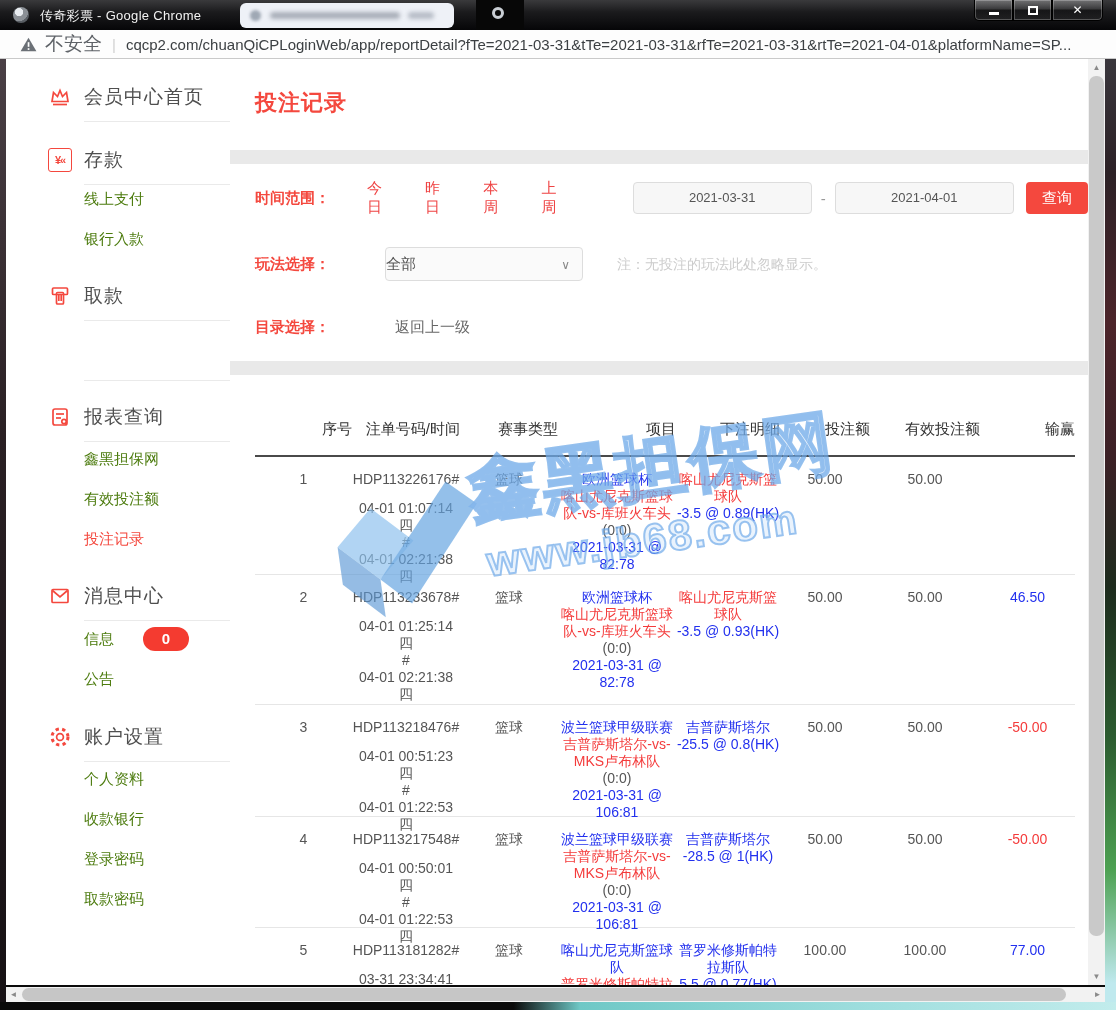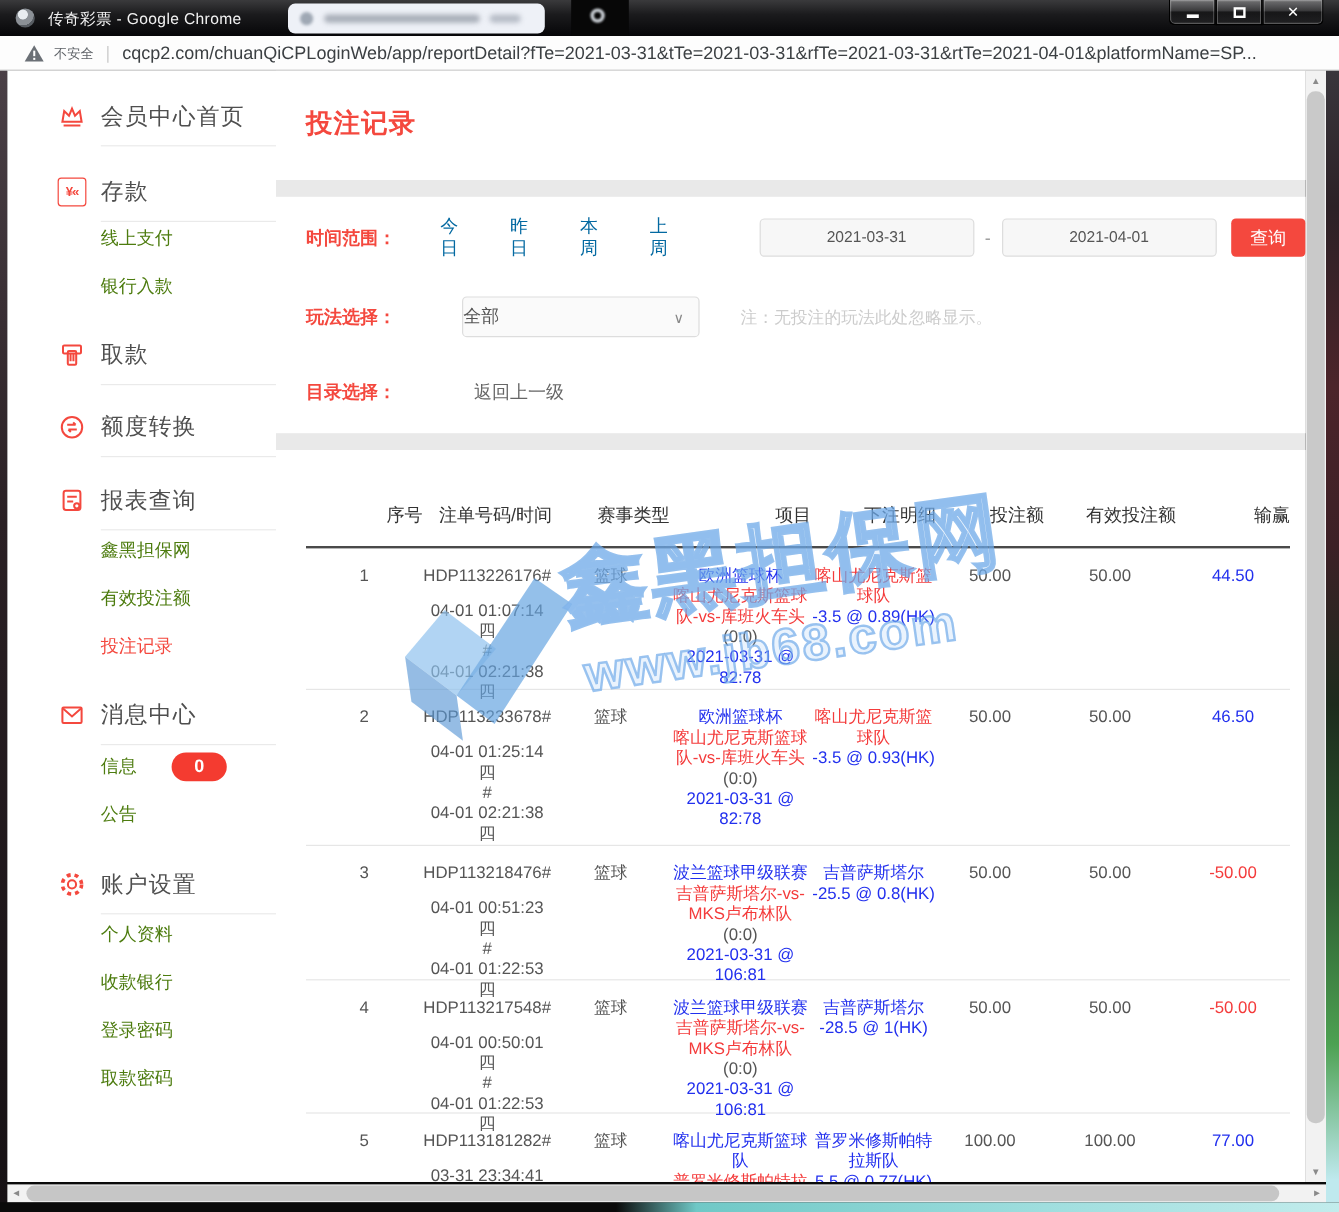--- a/index.html
+++ b/index.html
@@ -31,21 +31,21 @@
   .win-btn.min { width:39px; border-radius:0 0 0 5px; }
   .win-btn.max { width:39px; }
   .win-btn.cls { width:51px; border-radius:0 0 5px 0; font-size:12px; }
   .glyph-minbar { width:10px; height:3px; background:#fff; margin-top:6px; }
   .glyph-maxbox { width:10px; height:9px; border:2px solid #fff; background:transparent; }
 
   
   .urlbar { position:absolute; left:0; top:30px; width:1116px; height:29px; background:#fdfdfd;
     border-bottom:1px solid #c9c9c9; display:flex; align-items:center; }
   .warn-icon { margin-left:20px; width:17px; height:15px; flex:none; }
-  .sec-text { margin-left:8px; font-size:11px; color:#5f6368; flex:none; }
+  .sec-text { margin-left:8px; font-size:19px; color:#5f6368; flex:none; }
   .url-sep { margin:0 10px; font-size:15px; color:#d0d0d0; flex:none; }
   .url-text { font-size:15px; color:#3c4043; white-space:nowrap; overflow:hidden; }
 
   
   .border-left { position:absolute; left:0; top:59px; width:6px; height:943px;
     background:linear-gradient(180deg,#4a4046 0%,#2a2024 40%,#161114 100%); }
   .border-right { position:absolute; right:0; top:59px; width:11px; height:943px;
     background:linear-gradient(180deg,#39363c 0%,#2c2126 12%,#4c242a 28%,#3c2026 42%,#1d2b1d 56%,#2c5c30 72%,#4da152 86%,#bfe9ee 98%); }
   .border-bottom { position:absolute; left:0; top:1002px; width:1116px; height:8px;
     background:linear-gradient(90deg,#0a0a0a 0%,#0a0a0a 46%,#6fc8c6 52%,#9fdede 78%,#c2ecec 100%); }
@@ -64,21 +64,21 @@
     border:1.7px solid #f4483e; border-radius:3px; color:#f4483e; font-size:11px; font-weight:bold; letter-spacing:-1px; }
 
   
   .main { position:absolute; left:230px; top:59px; width:858px; height:926px; background:#e9e9e9; }
   .card { position:absolute; left:0; width:858px; background:#fff; }
   .card-title { top:0; height:91px; }
   .page-title { position:absolute; left:25px; top:29px; font-size:22px; color:#f4483e; letter-spacing:1px; }
   .card-filters { top:105px; height:197px; }
   .f-row { position:absolute; left:25px; display:flex; align-items:center; height:34px; }
   .f-label { width:115px; font-size:15px; font-weight:bold; color:#f4483e; }
-  .quick { font-size:15px; color:#0369a1; margin-right:29px; cursor:pointer; }
+  .quick { font-size:15px; color:#ef4444; margin-right:29px; cursor:pointer; }
   .date-box { width:184px; height:32px; border:1px solid #ddd; border-radius:4px; background:#f7f7f7;
     text-align:center; line-height:30px; font-size:13px; color:#555; cursor:text; }
   .date-box.first { margin-left:33px; }
   .dash { margin:0 9px; color:#999; font-size:15px; }
   .query-btn { margin-left:12px; width:64px; height:32px; background:#f4483e; border:none; border-radius:4px;
     color:#fff; font-size:15px; cursor:pointer; font-family:inherit; }
   .select-box { position:absolute; left:130px; top:0; width:198px; height:34px; border:1px solid #ddd;
     border-radius:4px; background:#fafafa; text-align:left; line-height:32px; font-size:15px; color:#555; cursor:pointer; }
   .select-box .chev { position:absolute; right:12px; top:1px; color:#888; font-size:12px; }
   .f-note { position:absolute; left:362px; top:0; line-height:34px; font-size:14px; color:#ccc; }
@@ -180,27 +180,20 @@
       <svg class="sicon" viewBox="0 0 24 24" fill="none" stroke="#f4483e" stroke-width="1.7">
         <rect x="4.5" y="4" width="15" height="6.5" rx="1"></rect>
         <rect x="8.5" y="8.5" width="7" height="11.5" rx="1"></rect>
         <line x1="10.8" y1="11" x2="10.8" y2="17"></line>
         <line x1="13.2" y1="11" x2="13.2" y2="17"></line>
       </svg>
       <span class="slbl">取款</span>
     </div>
     <div class="side-div" style="top:261px"></div>
 
-    <div class="side-main" style="top:273px">
-      <svg class="sicon" viewBox="0 0 24 24" fill="none" stroke="#f4483e" stroke-width="1.7">
-        <circle cx="12" cy="12" r="8.5"></circle>
-        <path d="M8 10 h7 M15 10 l-2 -2 M16 14 h-7 M9 14 l2 2"></path>
-      </svg>
-      <span class="slbl">额度转换</span>
-    </div>
     <div class="side-div" style="top:321px"></div>
 
     <div class="side-main" style="top:334px">
       <svg class="sicon" viewBox="0 0 24 24" fill="none" stroke="#f4483e" stroke-width="1.7">
         <rect x="5" y="4" width="14" height="16" rx="2"></rect>
         <line x1="8" y1="9" x2="16" y2="9"></line>
         <line x1="8" y1="13" x2="13" y2="13"></line>
         <circle cx="16" cy="16.5" r="2.2"></circle>
       </svg>
       <span class="slbl">报表查询</span>
@@ -301,21 +294,20 @@
             <div class="c-blue">欧洲篮球杯</div>
             <div><span class="c-red">喀山尤尼克斯篮球队-vs-库班火车头</span> <span class="c-score">(0:0)</span></div>
             <div class="c-blue">2021-03-31 @ 82:78</div>
           </div>
           <div class="cell">
             <div class="c-red">喀山尤尼克斯篮球队</div>
             <div class="c-blue">-3.5 @ 0.89(HK)</div>
           </div>
           <div class="cell c-gray">50.00</div>
           <div class="cell c-gray">50.00</div>
-          <div class="cell c-blue">44.50</div>
         </div>
 
         <div class="trow tgrid r2">
           <div class="cell c-gray">2</div>
           <div class="cell c-gray">
             <div>HDP113233678#</div>
               <div class="o-gap"></div>
             <div>04-01 01:25:14 四</div>
               <div>#</div>
               <div>04-01 02:21:38 四</div>

